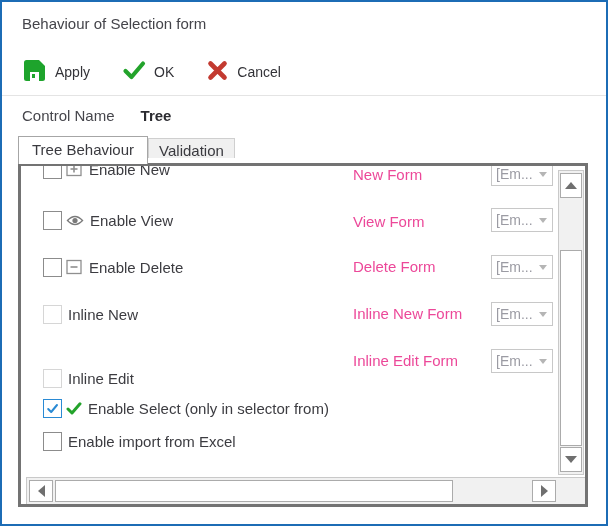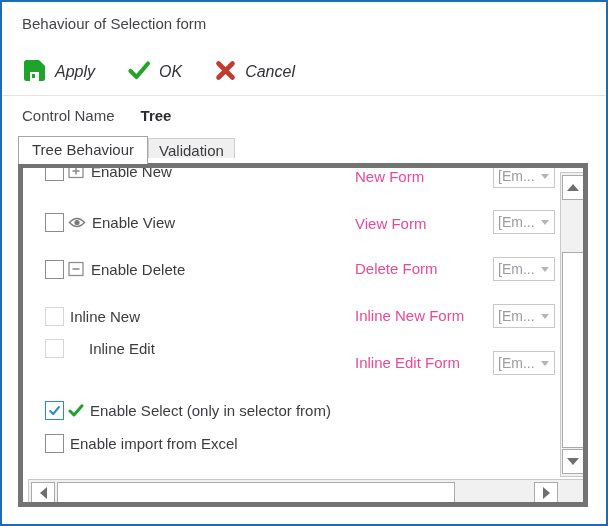--- a/index.html
+++ b/index.html
@@ -5,40 +5,40 @@
   html,body{margin:0;padding:0;background:#fff;}
   *{box-sizing:border-box;}
   .dialog{
     position:relative;width:608px;height:526px;background:#fff;
     border:2px solid #1c6cb5;
     font-family:"Liberation Sans",sans-serif;color:#3c3c41;overflow:hidden;
   }
   .title{position:absolute;left:20px;top:13px;font-size:15px;color:#44444a;}
   .toolbar{position:absolute;left:20px;top:55px;height:30px;display:flex;align-items:center;gap:32px;}
   .tb-btn{display:flex;align-items:center;gap:8px;cursor:default;}
-  .tb-btn span.lbl{font-size:16px;color:#333338;font-style:italic;}
+  .tb-btn span.lbl{font-size:14px;color:#333338;}
   .separator{position:absolute;left:0;right:0;top:93px;height:1px;background:#e4e4e4;}
   .ctrl-row{position:absolute;left:20px;top:105px;display:flex;align-items:center;gap:26px;}
   .ctrl-row .lbl{font-size:15px;color:#46464c;}
   .ctrl-row .val{font-size:15px;font-weight:bold;color:#2b2b30;}
   
   .tab-active{
     position:absolute;left:16px;top:134px;width:130px;height:28px;z-index:3;
     background:#fff;border:1px solid #a6a6a6;border-bottom:none;
     font-size:15px;color:#3a3a3f;text-align:center;line-height:26px;
   }
   .tab-inactive{
     position:absolute;left:146px;top:136px;width:87px;height:20px;z-index:1;
     background:#f0f0f0;border:1px solid #cfcfcf;border-bottom:none;
     font-size:15px;color:#3a3a3f;text-align:center;line-height:24px;
   }
   
   .panel{
     position:absolute;left:16px;top:161px;width:570px;height:344px;
-    background:#fff;border:5px solid #737373;overflow:hidden;z-index:2;
+    background:#fff;border:3px solid #737373;overflow:hidden;z-index:2;
   }
   .row{position:absolute;left:22px;display:flex;align-items:center;height:20px;}
   .cb{width:19px;height:19px;border:1px solid #8c8c8c;background:#fff;flex:none;
       display:flex;align-items:center;justify-content:center;}
   .cb.disabled{border-color:#d6d6d6;}
   .cb.checked{border-color:#2a8ad4;}
   .row .ric{margin-left:4px;display:flex;align-items:center;}
   .row .lab{margin-left:6px;font-size:15px;color:#3c3c41;white-space:nowrap;}
   .row .lab.noicon{}
   .form-lbl{position:absolute;left:332px;font-size:15px;color:#ec4899;white-space:nowrap;}
@@ -60,21 +60,21 @@
   .vsb .thumb{position:absolute;left:1px;right:1px;top:79px;height:196px;background:#fff;border:1px solid #ababab;}
   .hsb .sb-btn{top:2px;width:24px;height:22px;}
   .hsb .btn-left{left:2px;}
   .hsb .btn-right{left:505px;}
   .hsb .thumb{position:absolute;left:28px;top:2px;width:398px;height:22px;background:#fff;border:1px solid #ababab;}
   .arr-up{width:0;height:0;border-left:6px solid transparent;border-right:6px solid transparent;border-bottom:7px solid #6f6f6f;}
   .arr-down{width:0;height:0;border-left:6px solid transparent;border-right:6px solid transparent;border-top:7px solid #6f6f6f;}
   .arr-left{width:0;height:0;border-top:6px solid transparent;border-bottom:6px solid transparent;border-right:7px solid #6f6f6f;}
   .arr-right{width:0;height:0;border-top:6px solid transparent;border-bottom:6px solid transparent;border-left:7px solid #6f6f6f;}
   
-  .r1{top:-7px;} .r2{top:44px;} .r3{top:91px;} .r4{top:138px;} .r5{top:170px;gap:19px;} .r6{top:232px;} .r7{top:265px;}
+  .r1{top:-7px;} .r2{top:44px;} .r3{top:91px;} .r4{top:138px;} .r5{top:202px;} .r6{top:232px;} .r7{top:265px;}
   .fl1{top:0px;} .fl2{top:47px;} .fl3{top:92px;} .fl4{top:139px;} .fl5{top:186px;}
   .dd1{top:-4px;} .dd2{top:42px;} .dd3{top:89px;} .dd4{top:136px;} .dd5{top:183px;}
 </style>
 </head>
 <body>
 
 <div class="dialog">
 
   <div class="title">Behaviour of Selection form</div>
 

